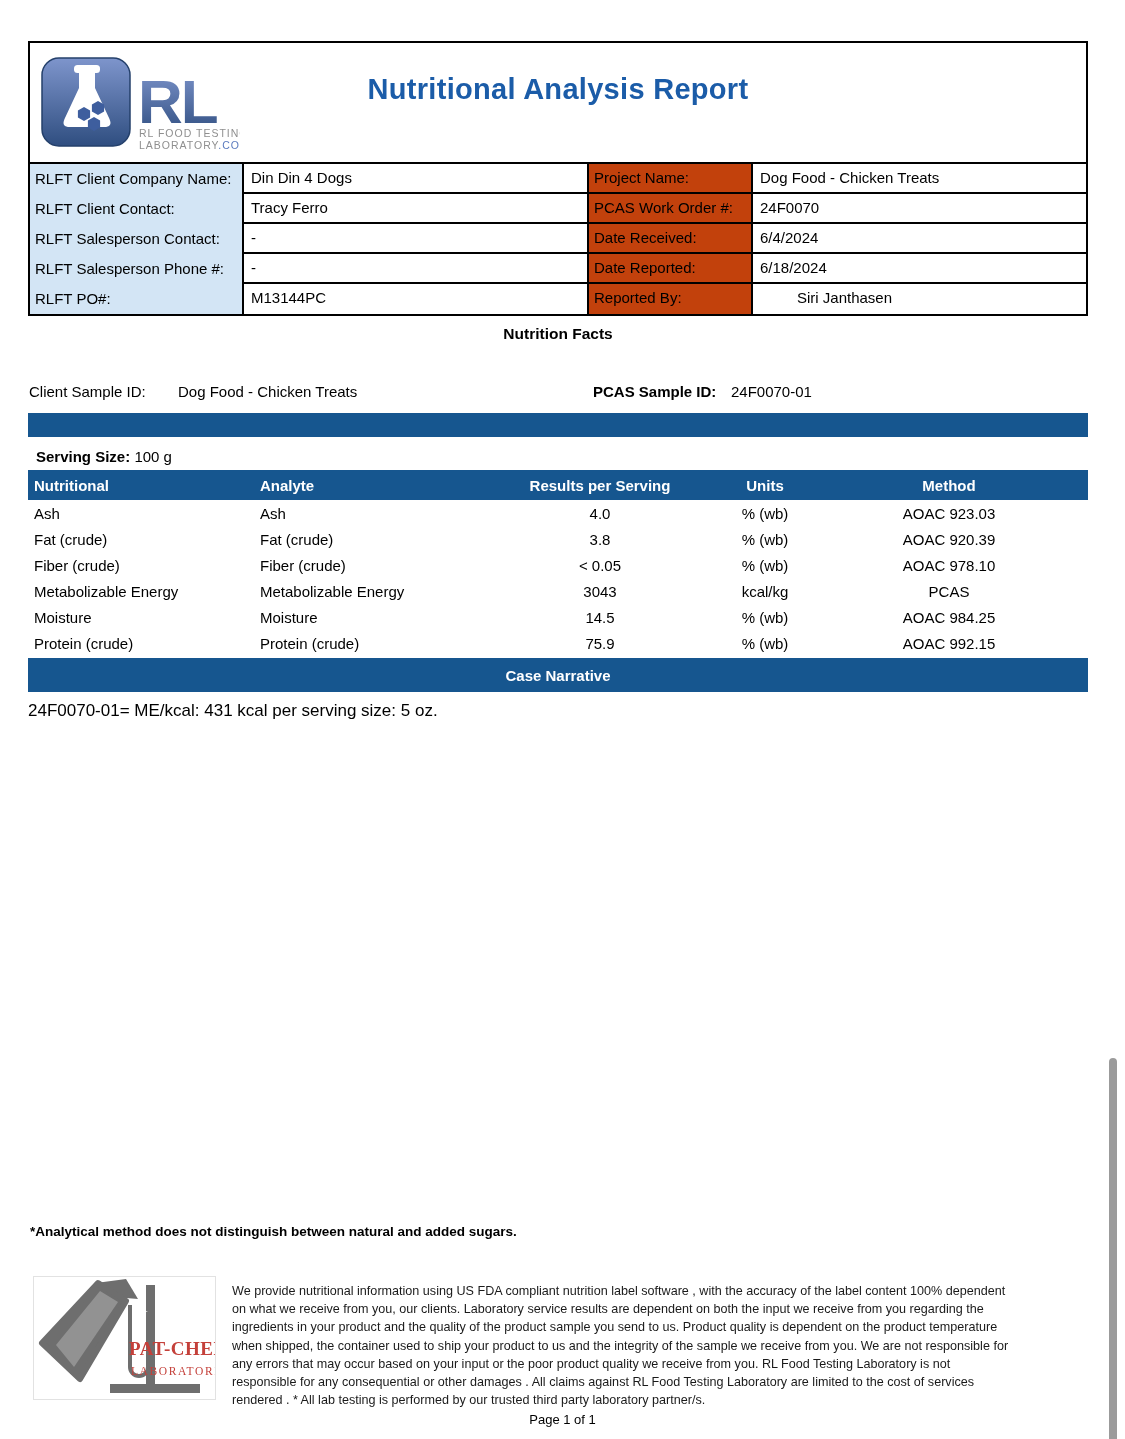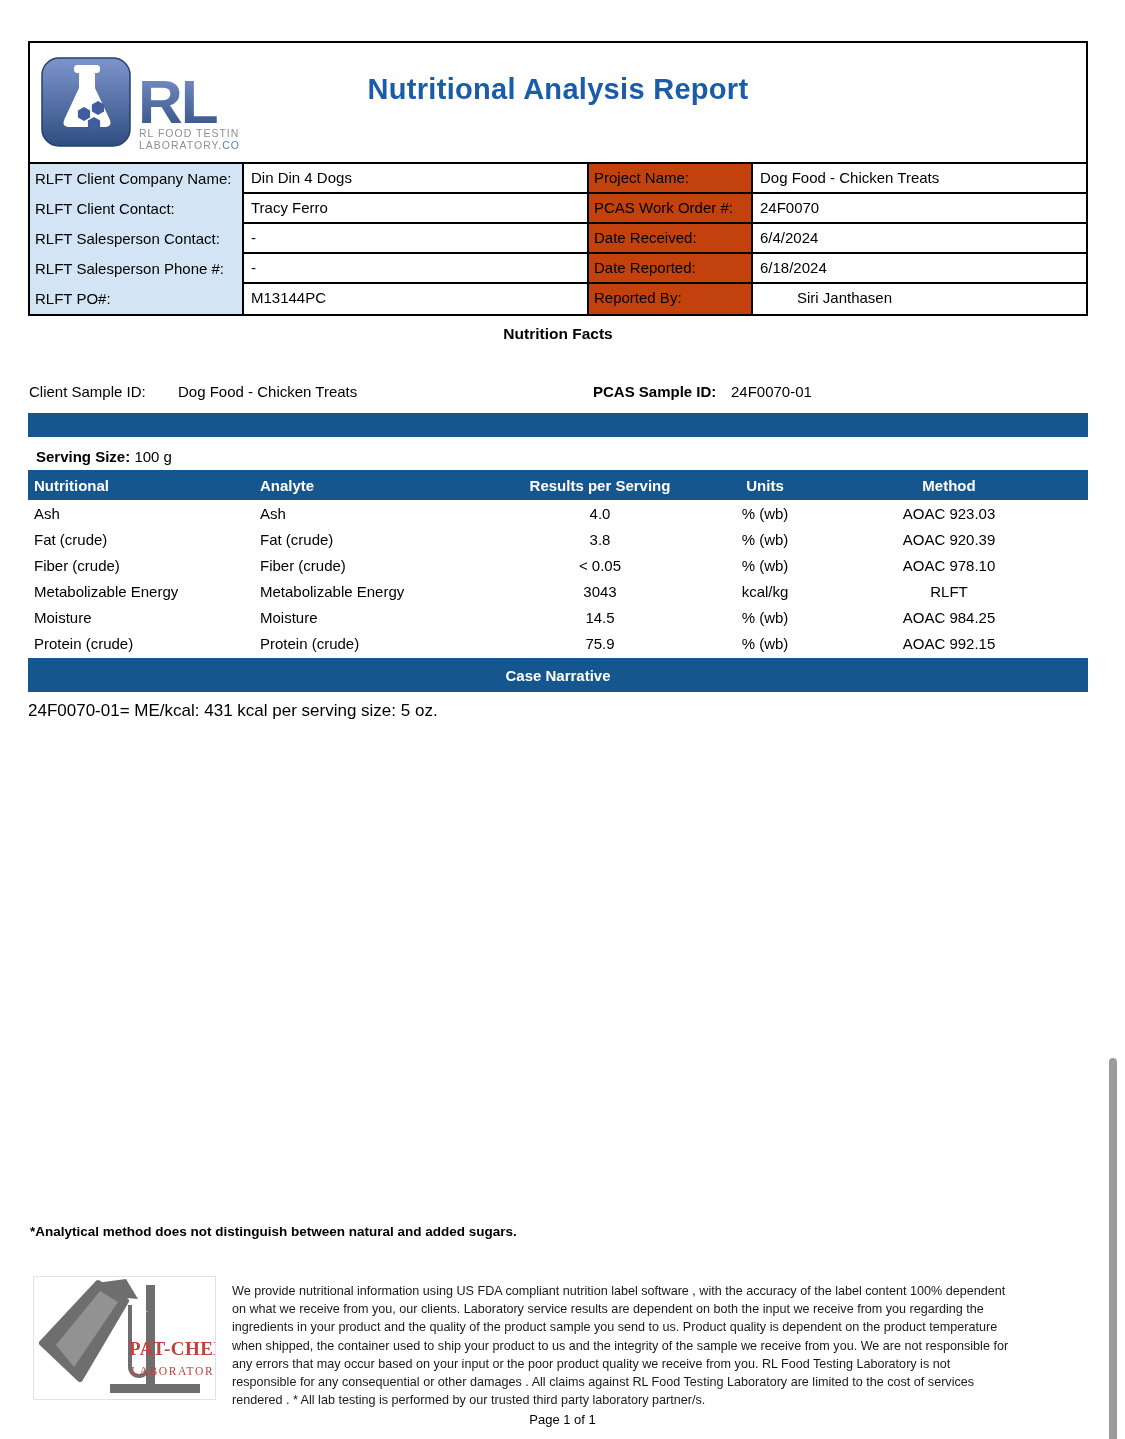--- a/index.html
+++ b/index.html
@@ -176,21 +176,21 @@
       <div class="c c2">Fiber (crude)</div>
       <div class="c c3">&lt; 0.05</div>
       <div class="c c4">% (wb)</div>
       <div class="c c5">AOAC 978.10</div>
     </div>
     <div class="r-row">
       <div class="c c1">Metabolizable Energy</div>
       <div class="c c2">Metabolizable Energy</div>
       <div class="c c3">3043</div>
       <div class="c c4">kcal/kg</div>
-      <div class="c c5">RLFT</div>
+      <div class="c c5">PCAS</div>
     </div>
     <div class="r-row">
       <div class="c c1">Moisture</div>
       <div class="c c2">Moisture</div>
       <div class="c c3">14.5</div>
       <div class="c c4">% (wb)</div>
       <div class="c c5">AOAC 984.25</div>
     </div>
     <div class="r-row">
       <div class="c c1">Protein (crude)</div>

